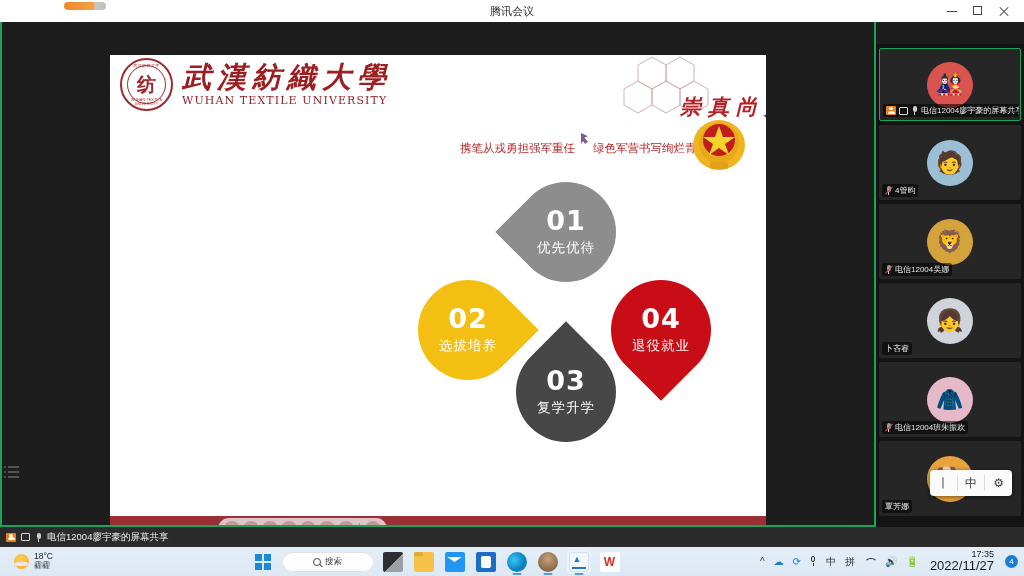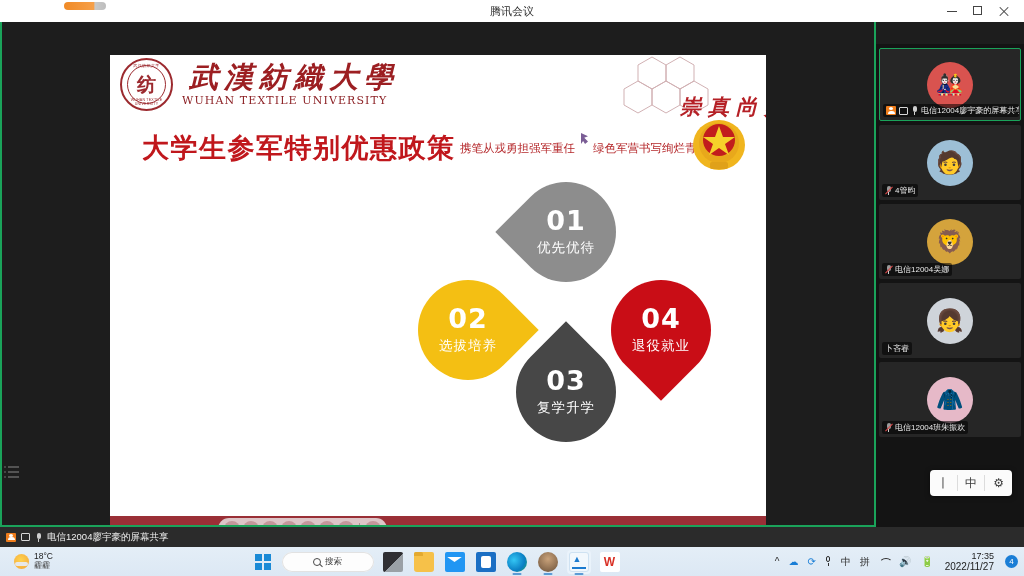--- a/index.html
+++ b/index.html
@@ -69,21 +69,21 @@
     position:absolute; top:3px; left:0; width:100%; text-align:center;
     font-size:4px; color:#9c2a2f; letter-spacing:.4px;
   }
   #seal-bot-text{
     position:absolute; bottom:3px; left:0; width:100%; text-align:center;
     font-size:3.6px; color:#9c2a2f; letter-spacing:.2px;
   }
   #univ-names{ display:flex; flex-direction:column; }
   #univ-cn{
     font-family:"DejaVu Serif", serif; font-size:29px; font-weight:bold; color:#9c1f22;
-    letter-spacing:6px; line-height:1.05; font-style:italic;margin-left:7px;
+    letter-spacing:6px; line-height:1.05; font-style:italic;
   }
   #univ-en{
     font-family:"DejaVu Serif", serif; font-size:11px; color:#8d2226;
     letter-spacing:1.1px; margin-top:1px;
   }
 
   
   #slogan-cn{
     position:absolute; left:570px; top:38px;
     font-family:"DejaVu Serif", serif; font-style:italic; font-weight:bold;
@@ -298,21 +298,21 @@
     font-size:12px; font-weight:bold; color:#d93025; }
   .active-dot{ position:absolute; left:50%; bottom:-3px; transform:translateX(-50%);
     width:9px; height:2px; border-radius:1px; background:#5b9bd5; }
 
   #tray{
     position:absolute; right:6px; top:0; height:29px; display:flex; align-items:center; gap:9px;
   }
   .tray-ic{ font-size:10px; color:#2e2e2e; line-height:1; }
   #tray-clock{ display:flex; flex-direction:column; align-items:flex-end; line-height:1.15; margin-left:2px; }
   #tray-time{ font-size:9px; color:#1b1b1b; }
-  #tray-date{ font-size:10px; color:#1b1b1b; }
+  #tray-date{ font-size:13px; color:#1b1b1b; }
   #tray-badge{
     width:13px; height:13px; border-radius:50%; background:#1a7ed6; color:#fff;
     font-size:8px; display:flex; align-items:center; justify-content:center; margin-left:2px;
   }
   .wifi-ic{ width:12px; height:9px; position:relative; }
   .wifi-ic::before{
     content:""; position:absolute; left:0; top:1px; width:12px; height:10px;
     border:1.4px solid #2e2e2e; border-radius:50%;
     clip-path:polygon(0 0,100% 0,50% 55%);
   }
@@ -390,21 +390,20 @@
       </div>
 
       <svg id="emblem" viewBox="0 0 58 60">
         <ellipse cx="29" cy="32" rx="26" ry="25" fill="#f0b51e"></ellipse>
         <ellipse cx="29" cy="30" rx="20" ry="20" fill="#e8a81b"></ellipse>
         <circle cx="29" cy="27" r="16" fill="#c21d1d"></circle>
         <polygon points="29,13 33,24 45,24 35,31 39,42 29,35 19,42 23,31 13,24 25,24" fill="#f6d22a"></polygon>
         <rect x="20" y="49" width="18" height="7" rx="2" fill="#e0a119"></rect>
       </svg>
 
-      <div id="slide-title">大学生参军特别优惠政策</div>
 
 
       <div id="petals">
         <div class="petal" id="petal-01">
           <div class="rot">
             <span class="num">01</span>
             <span class="lbl">优先优待</span>
           </div>
         </div>
         <div class="petal" id="petal-02">
@@ -494,20 +493,26 @@
       <div class="avatar" style="background:#e6b9c8">🧥</div>
       <div class="tile-label">
         <span class="mic-ic muted">
             <span class="cap"></span>
             <span class="st"></span>
           </span>
         <span>电信12004班朱振欢</span>
       </div>
     </div>
 
+    <div class="tile">
+      <div class="avatar" style="background:#e8a33d">🐕</div>
+      <div class="tile-label">
+        <span>覃芳娜</span>
+      </div>
+    </div>
 
   </div>
 
 
   <div id="ime-popup">
     <div class="seg">丨</div>
     <div class="divider"></div>
     <div class="seg">中</div>
     <div class="divider"></div>
     <div class="seg">⚙</div>

